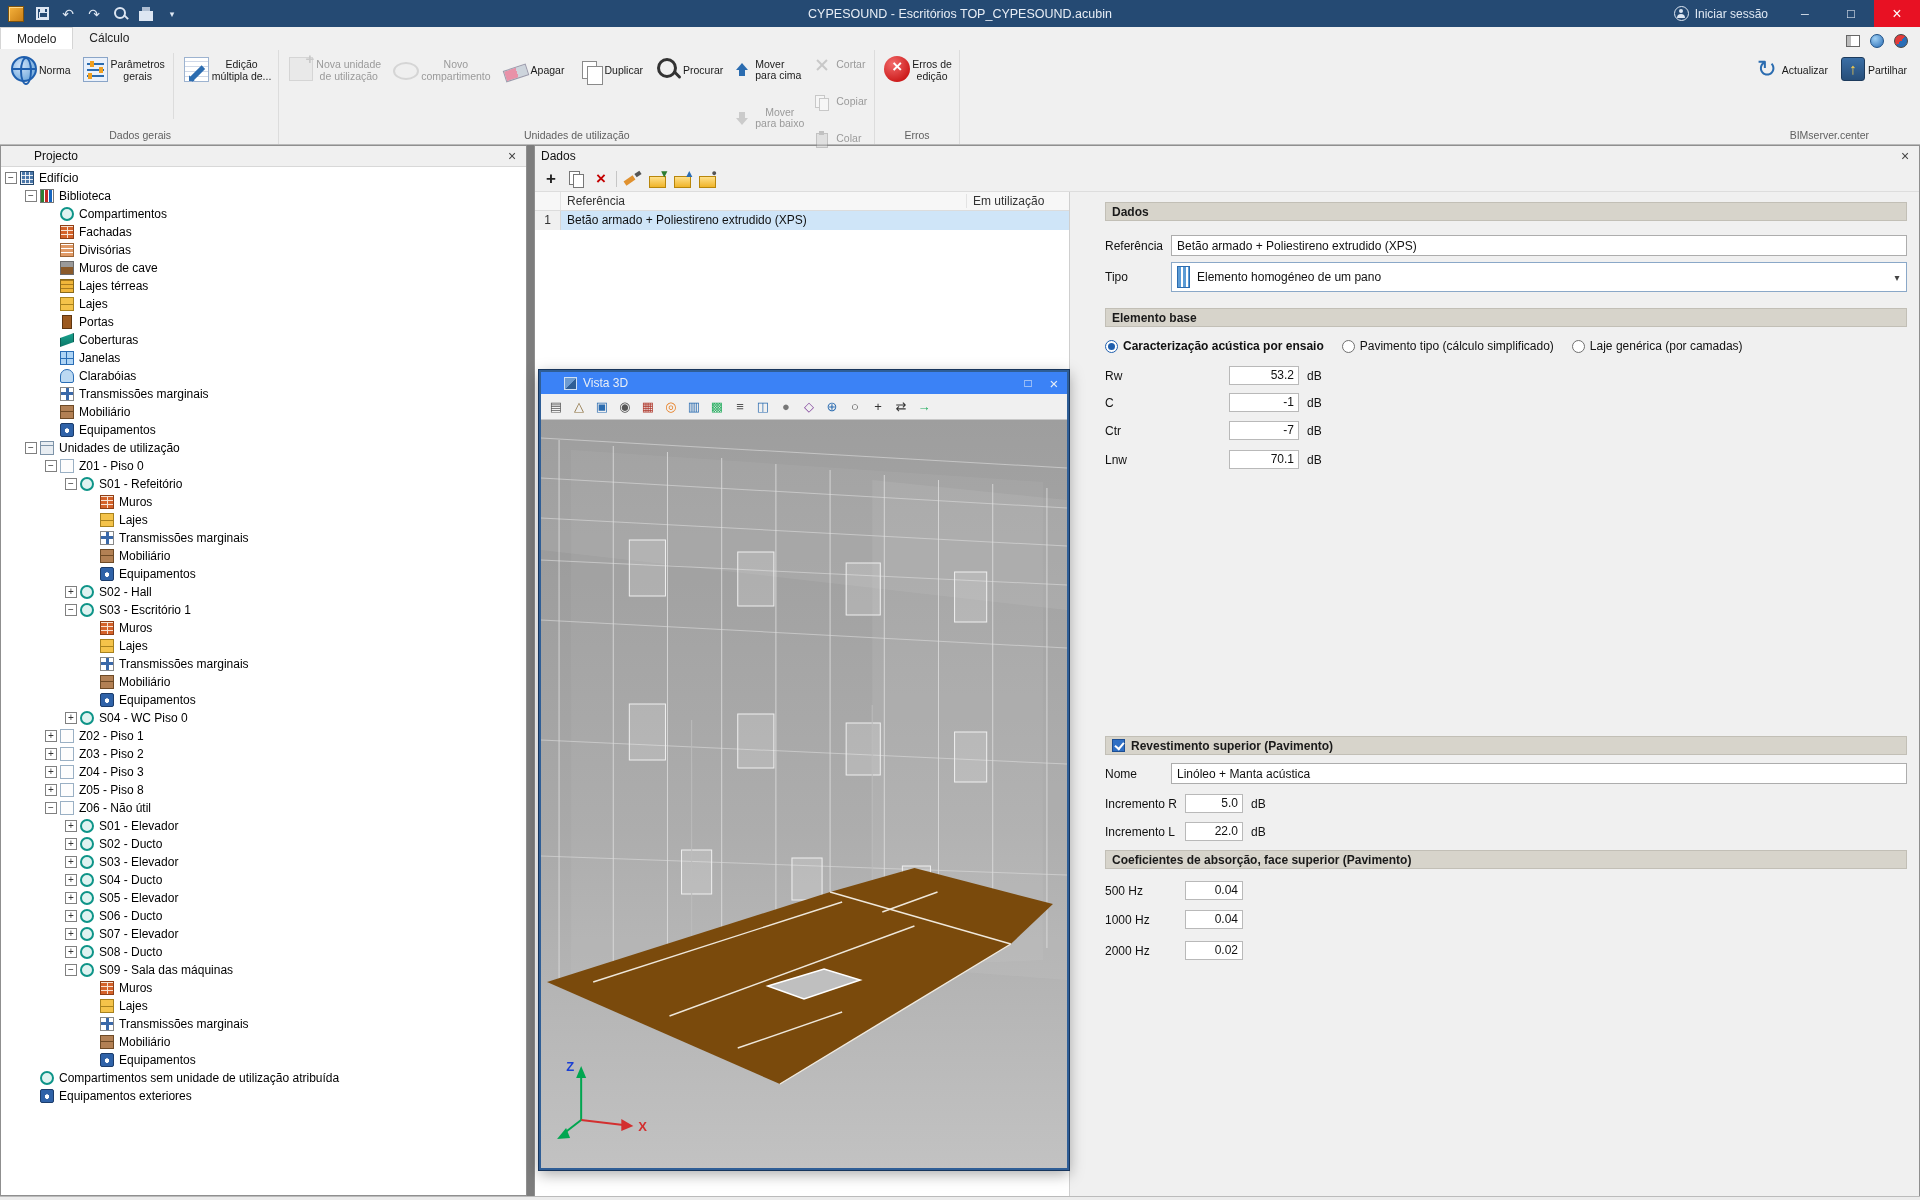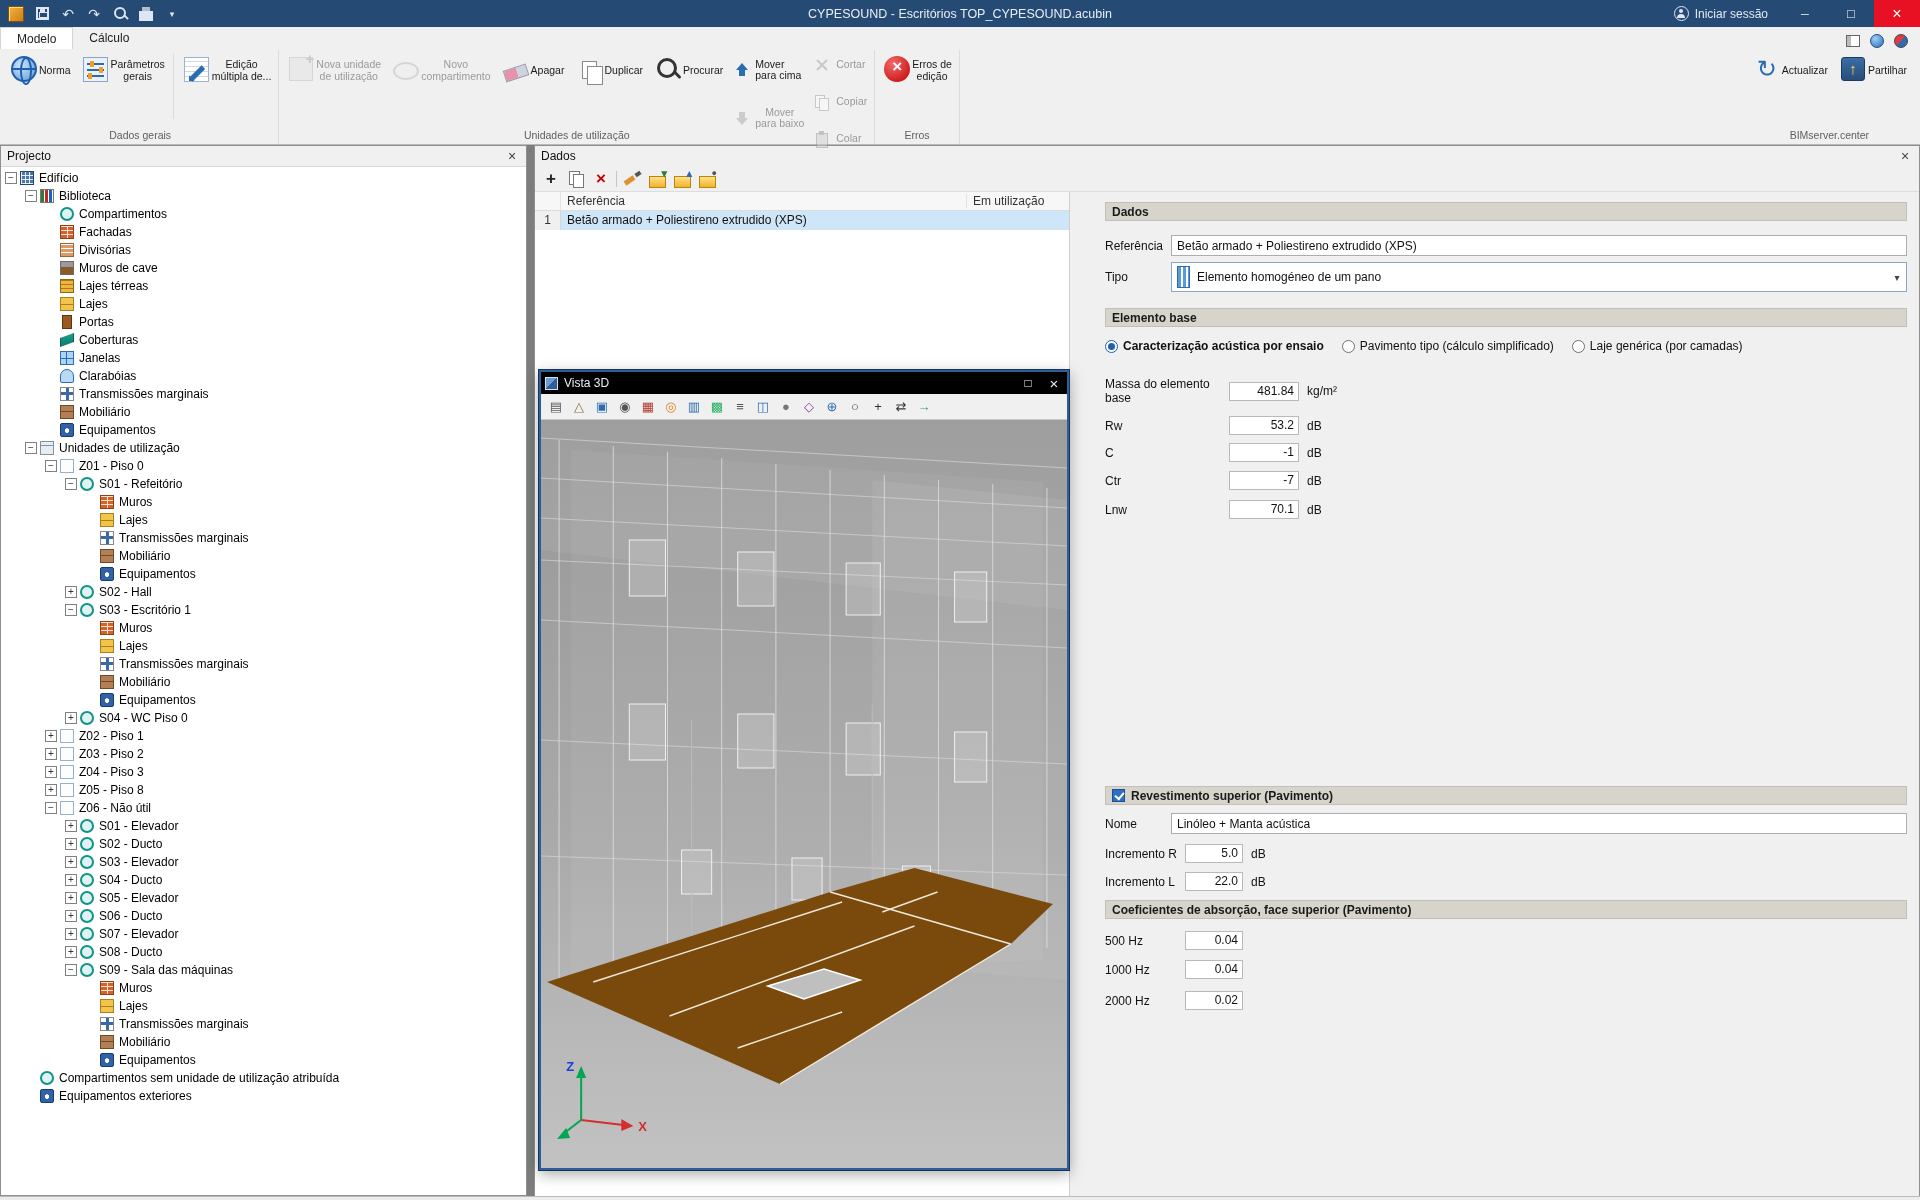--- a/index.html
+++ b/index.html
@@ -97,21 +97,21 @@
   .i-copy::after{content:"";position:absolute;left:5px;top:4px;width:8px;height:11px;border:1px solid #999;background:#fff;}
   .i-paste::before{content:"";position:absolute;left:2px;top:2px;width:10px;height:13px;background:#d9cfa8;border:1px solid #998c5a;}
   .i-paste::after{content:"";position:absolute;left:5px;top:0;width:5px;height:4px;background:#8a8a8a;}
 
   
   .panel{position:absolute;background:#f0f0f0;border:1px solid #8f8f8f;}
   .panel-head{height:20px;display:flex;align-items:center;padding:0 6px;font-size:12px;color:#111;}
   .phx{margin-left:auto;font-size:14px;color:#444;width:16px;text-align:center;line-height:16px;}
 
   
-  .panel-projecto{left:0;top:145px;width:527px;bottom:4px;}
+  .panel-projecto{left:0;top:145px;width:527px;bottom:4px;padding-left:27px;}
   .tree{position:absolute;left:0;top:20px;right:0;bottom:0;background:#fff;border-top:1px solid #d8d8d8;overflow:hidden;padding-top:2px;}
   .titem{display:flex;align-items:center;height:18px;font-size:12px;color:#000;white-space:nowrap;}
   .exp{width:12px;height:12px;border:1px solid #808080;background:#fff;font-size:10px;line-height:10px;text-align:center;color:#333;flex:none;margin-right:3px;}
   .exp.hid{visibility:hidden;}
   .ticon{width:14px;height:14px;flex:none;margin-right:5px;}
   .ti-building{background:#4a76a8;border:1px solid #24486e;background-image:repeating-linear-gradient(0deg,rgba(255,255,255,.85) 0 1px,transparent 1px 4px),repeating-linear-gradient(90deg,rgba(255,255,255,.85) 0 1px,transparent 1px 4px);}
   .ti-library{background:linear-gradient(90deg,#2e7d32 0 3px,#fff 3px 4px,#c62828 4px 7px,#fff 7px 8px,#1565c0 8px 11px,#fff 11px 12px,#f9a825 12px 14px);border:1px solid #777;}
   .ti-compart{border:2px solid #0e9488;border-radius:50%;background:#dff3f1;}
   .ti-wall{background:#d4622a;border:1px solid #8f3e15;background-image:repeating-linear-gradient(0deg,transparent 0 3px,#f7e3d4 3px 4px),repeating-linear-gradient(90deg,transparent 0 6px,#f7e3d4 6px 7px);}
   .ti-divis{background:#e09a67;border:1px solid #9c6436;background-image:repeating-linear-gradient(0deg,transparent 0 3px,#fff 3px 4px);}
@@ -183,21 +183,21 @@
   .m-ref{margin-top:14px;}  .m-tipo{margin-top:6px;}
   .m-eb{margin-top:16px;}   .m-rad{margin-top:10px;height:18px;}
   .m-massa{margin-top:22px;}.m-rw{margin-top:11px;}
   .m-c{margin-top:8px;}     .m-ctr{margin-top:9px;}  .m-lnw{margin-top:10px;}
   .m-rev{margin-top:267px;} .m-nome{margin-top:8px;}
   .m-ir{margin-top:10px;}   .m-il{margin-top:9px;}
   .m-coef{margin-top:9px;}  .m-hz1{margin-top:12px;} .m-hz2{margin-top:10px;} .m-hz3{margin-top:12px;}
 
   
   .v3d{position:absolute;left:539px;top:370px;width:530px;height:800px;border:2px solid #2f5e96;outline:1px solid #17355c;background:#f0f0f0;z-index:10;box-shadow:0 4px 14px rgba(0,0,0,.35);}
-  .v3d-title{height:22px;background:#000000;display:flex;align-items:center;color:#e8eef6;font-size:12px;padding-left:4px;gap:6px;}
+  .v3d-title{height:22px;background:#3b82f6;display:flex;align-items:center;color:#e8eef6;font-size:12px;padding-left:23px;gap:6px;}
   .v3d-ico{width:13px;height:13px;border:1px solid #cfe0f5;background:linear-gradient(135deg,#6d9bd1 0 50%,#2f5e96 50%);flex:none;}
   .v3d-btn{width:26px;height:22px;display:flex;align-items:center;justify-content:center;color:#e8eef6;font-size:12px;}
   .v3d-btn.close{font-size:15px;}
   .v3d-tools{height:26px;background:#f0f0f0;border-bottom:1px solid #c8c8c8;display:flex;align-items:center;gap:3px;padding-left:5px;}
   .vico{width:20px;height:20px;display:flex;align-items:center;justify-content:center;font-size:13px;border:1px solid transparent;}
   .viewport{position:absolute;left:0;top:48px;right:0;bottom:0;background:#a8a8a8;}
   .viewport svg{display:block;width:100%;height:100%;}
 
   .statusbar{position:absolute;left:0;right:0;bottom:0;height:4px;background:#ececec;border-top:1px solid #bbb;}
 </style>
@@ -732,25 +732,20 @@
         <label class="radio">
           <span class="rdot"></span>
           <span class="rlbl">Pavimento tipo (cálculo simplificado)</span>
         </label>
         <label class="radio">
           <span class="rdot"></span>
           <span class="rlbl">Laje genérica (por camadas)</span>
         </label>
       </div>
 
-      <div class="frow fval m-massa">
-        <span class="flabel">Massa do elemento base</span>
-        <span class="vbox">481.84</span>
-        <span class="funit">kg/m²</span>
-      </div>
       <div class="frow fval m-rw">
         <span class="flabel">Rw</span>
         <span class="vbox">53.2</span>
         <span class="funit">dB</span>
       </div>
       <div class="frow fval m-c">
         <span class="flabel">C</span>
         <span class="vbox">-1</span>
         <span class="funit">dB</span>
       </div>

